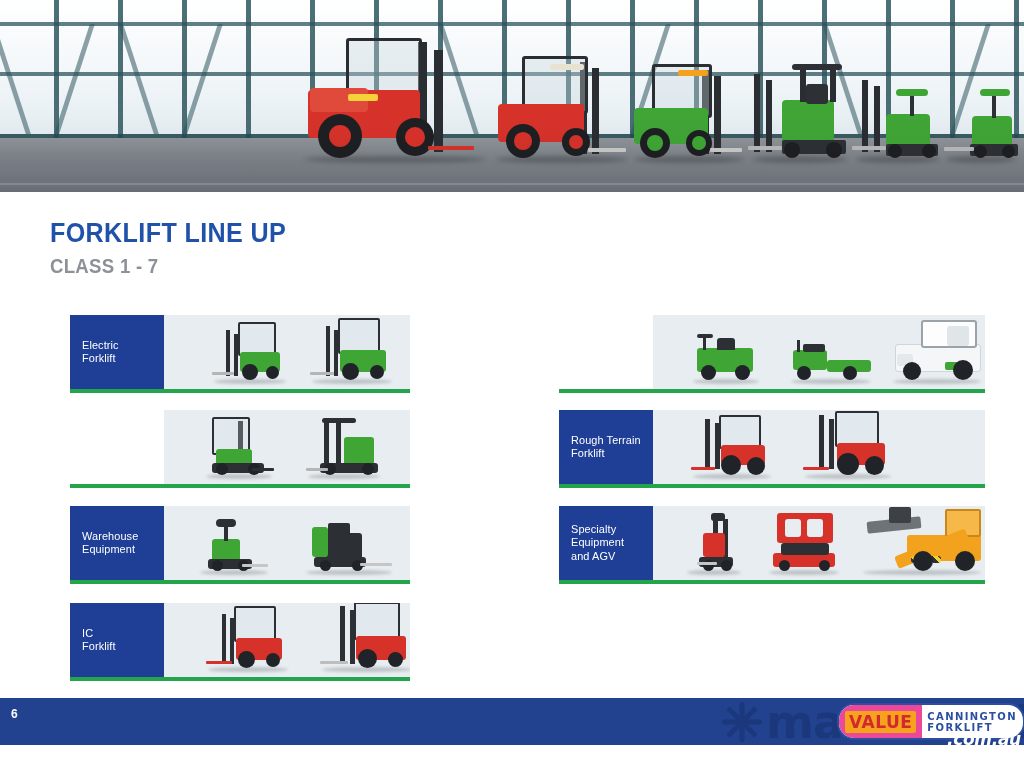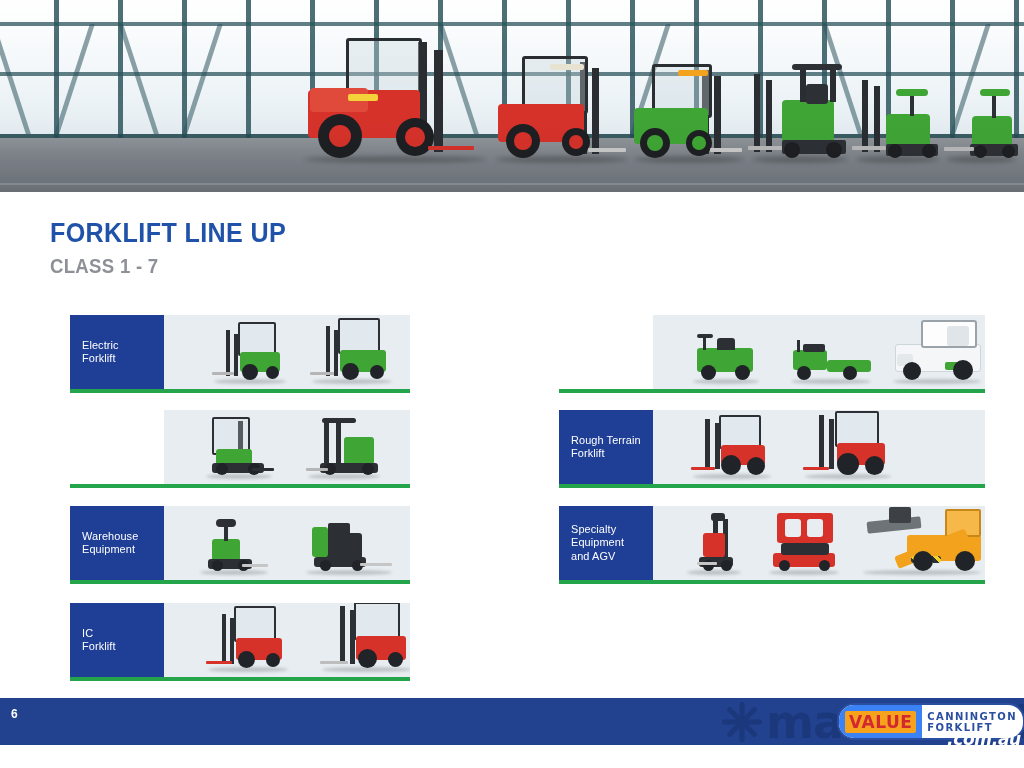--- a/index.html
+++ b/index.html
@@ -95,21 +95,21 @@
   .wm-star i{position:absolute;left:50%;top:50%;width:5px;height:40px;background:#16316f;border-radius:2px;transform-origin:center;}
   .wm-text{font-size:46px;font-weight:bold;color:#16316f;letter-spacing:-1px;line-height:46px;font-family:"DejaVu Sans",sans-serif;}
 
   
   .badge{
     position:absolute;left:837px;top:703px;width:184px;height:33px;
     border-radius:17px;background:#ffffff;border:2px solid #2a4fa0;
     display:flex;align-items:center;overflow:hidden;
   }
   .badge-left{
-    height:100%;padding:4px 6px;display:flex;align-items:center;background:#3b82f6;
+    height:100%;padding:4px 6px;display:flex;align-items:center;background:#ec4899;
   }
   .badge-val{
     font-size:17px;font-weight:bold;color:#d2282f;letter-spacing:.5px;
     background:#f6a21d;padding:1px 4px;border-radius:2px;font-family:"DejaVu Sans",sans-serif;
   }
   .badge-right{flex:1;padding-left:5px;line-height:11px;}
   .badge-right div{font-size:10px;font-weight:bold;color:#2a4fa0;letter-spacing:1.4px;font-family:"DejaVu Sans",sans-serif;}
   .badge-dom{
     position:absolute;left:947px;top:729px;font-size:17px;font-style:italic;font-weight:bold;
     color:#ffffff;font-family:"DejaVu Sans",sans-serif;letter-spacing:-.3px;

